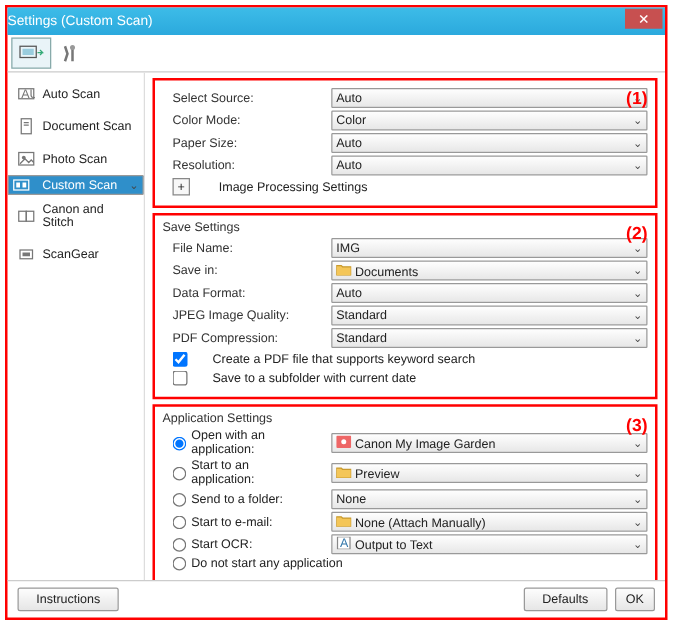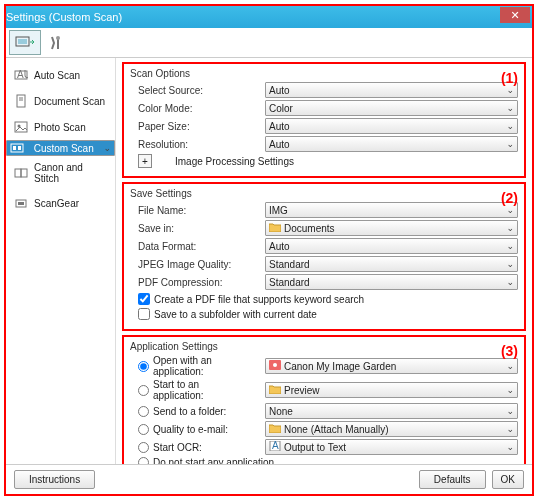--- a/index.html
+++ b/index.html
@@ -20,21 +20,21 @@
 .sic{width:14px;height:14px;flex:none;display:flex;align-items:center;justify-content:center}
 .content{flex:1;padding:4px 6px 4px 6px;overflow:auto}
 .section{border:2px solid red;margin-bottom:4px;padding:4px 6px 6px 6px;position:relative}
 .sectnum{position:absolute;right:6px;top:6px;color:red;font-weight:bold;font-size:14px}
 .stitle{font-size:10px;margin-bottom:3px;color:#333}
 .row{display:flex;align-items:center;margin:2px 0 2px 8px;gap:19px}
 .lbl{width:108px;font-size:10px;color:#333}
 .sel{flex:1;height:16px;border:1px solid #999;background:linear-gradient(#fefefe,#e7e7e7);font-size:10px;padding:0 3px;display:flex;align-items:center;justify-content:space-between;border-radius:1px}
 .sel::after{content:"⌄";font-size:9px;color:#444}
 .expand{width:14px;height:14px;border:1px solid #888;display:inline-flex;align-items:center;justify-content:center;font-size:10px;margin-right:4px;background:#f7f7f7}
-.chk{display:flex;align-items:center;gap:4px;margin:3px 0 3px 8px;font-size:10px}
+.chk{display:flex;align-items:center;gap:20px;margin:3px 0 3px 8px;font-size:10px}
 .chk input{width:12px;height:12px}
 .radio{display:flex;align-items:center;gap:4px;font-size:10px}
 .radio input{width:11px;height:11px}
 .selicon{width:12px;height:10px;margin-right:3px;display:inline-block}
 .footer{height:30px;border-top:1px solid #ccc;display:flex;align-items:center;padding:0 8px;gap:6px}
 .btn{height:19px;border:1px solid #999;background:linear-gradient(#fdfdfd,#e6e6e6);padding:0 14px;font-size:10px;display:flex;align-items:center;border-radius:2px}
 .spacer{flex:1}
 svg{display:block}
 </style>
 </head>
@@ -119,21 +119,20 @@
               </svg>
             </span>
             <span>ScanGear</span>
           </div>
       </div>
 
       <div class="content">
 
         <div class="section">
           <div class="sectnum">(1)</div>
-          <div class="stitle">Scan Options</div>
           <div class="row">
               <div class="lbl">Select Source:</div>
               <div class="sel">
                 <span>Auto</span>
               </div>
             </div>
           <div class="row">
               <div class="lbl">Color Mode:</div>
               <div class="sel">
                 <span>Color</span>
@@ -233,21 +232,21 @@
                 <input type="radio" name="app" style="">
                 <span>Send to a folder:</span>
               </label>
               <div class="sel">
                 <span>None</span>
               </div>
             </div>
           <div class="row">
               <label class="radio lbl">
                 <input type="radio" name="app" style="">
-                <span>Quality to e-mail:</span>
+                <span>Start to e-mail:</span>
               </label>
               <div class="sel">
                 <span><svg class="selicon" width="12" height="10">
                     <path d="M0 2 l4 0 l1 1 l7 0 l0 7 l-12 0 z" fill="#f4c658" stroke="#c89a2e"></path>
                   </svg><span>None (Attach Manually)</span></span>
               </div>
             </div>
           <div class="row">
               <label class="radio lbl">
                 <input type="radio" name="app" style="">

